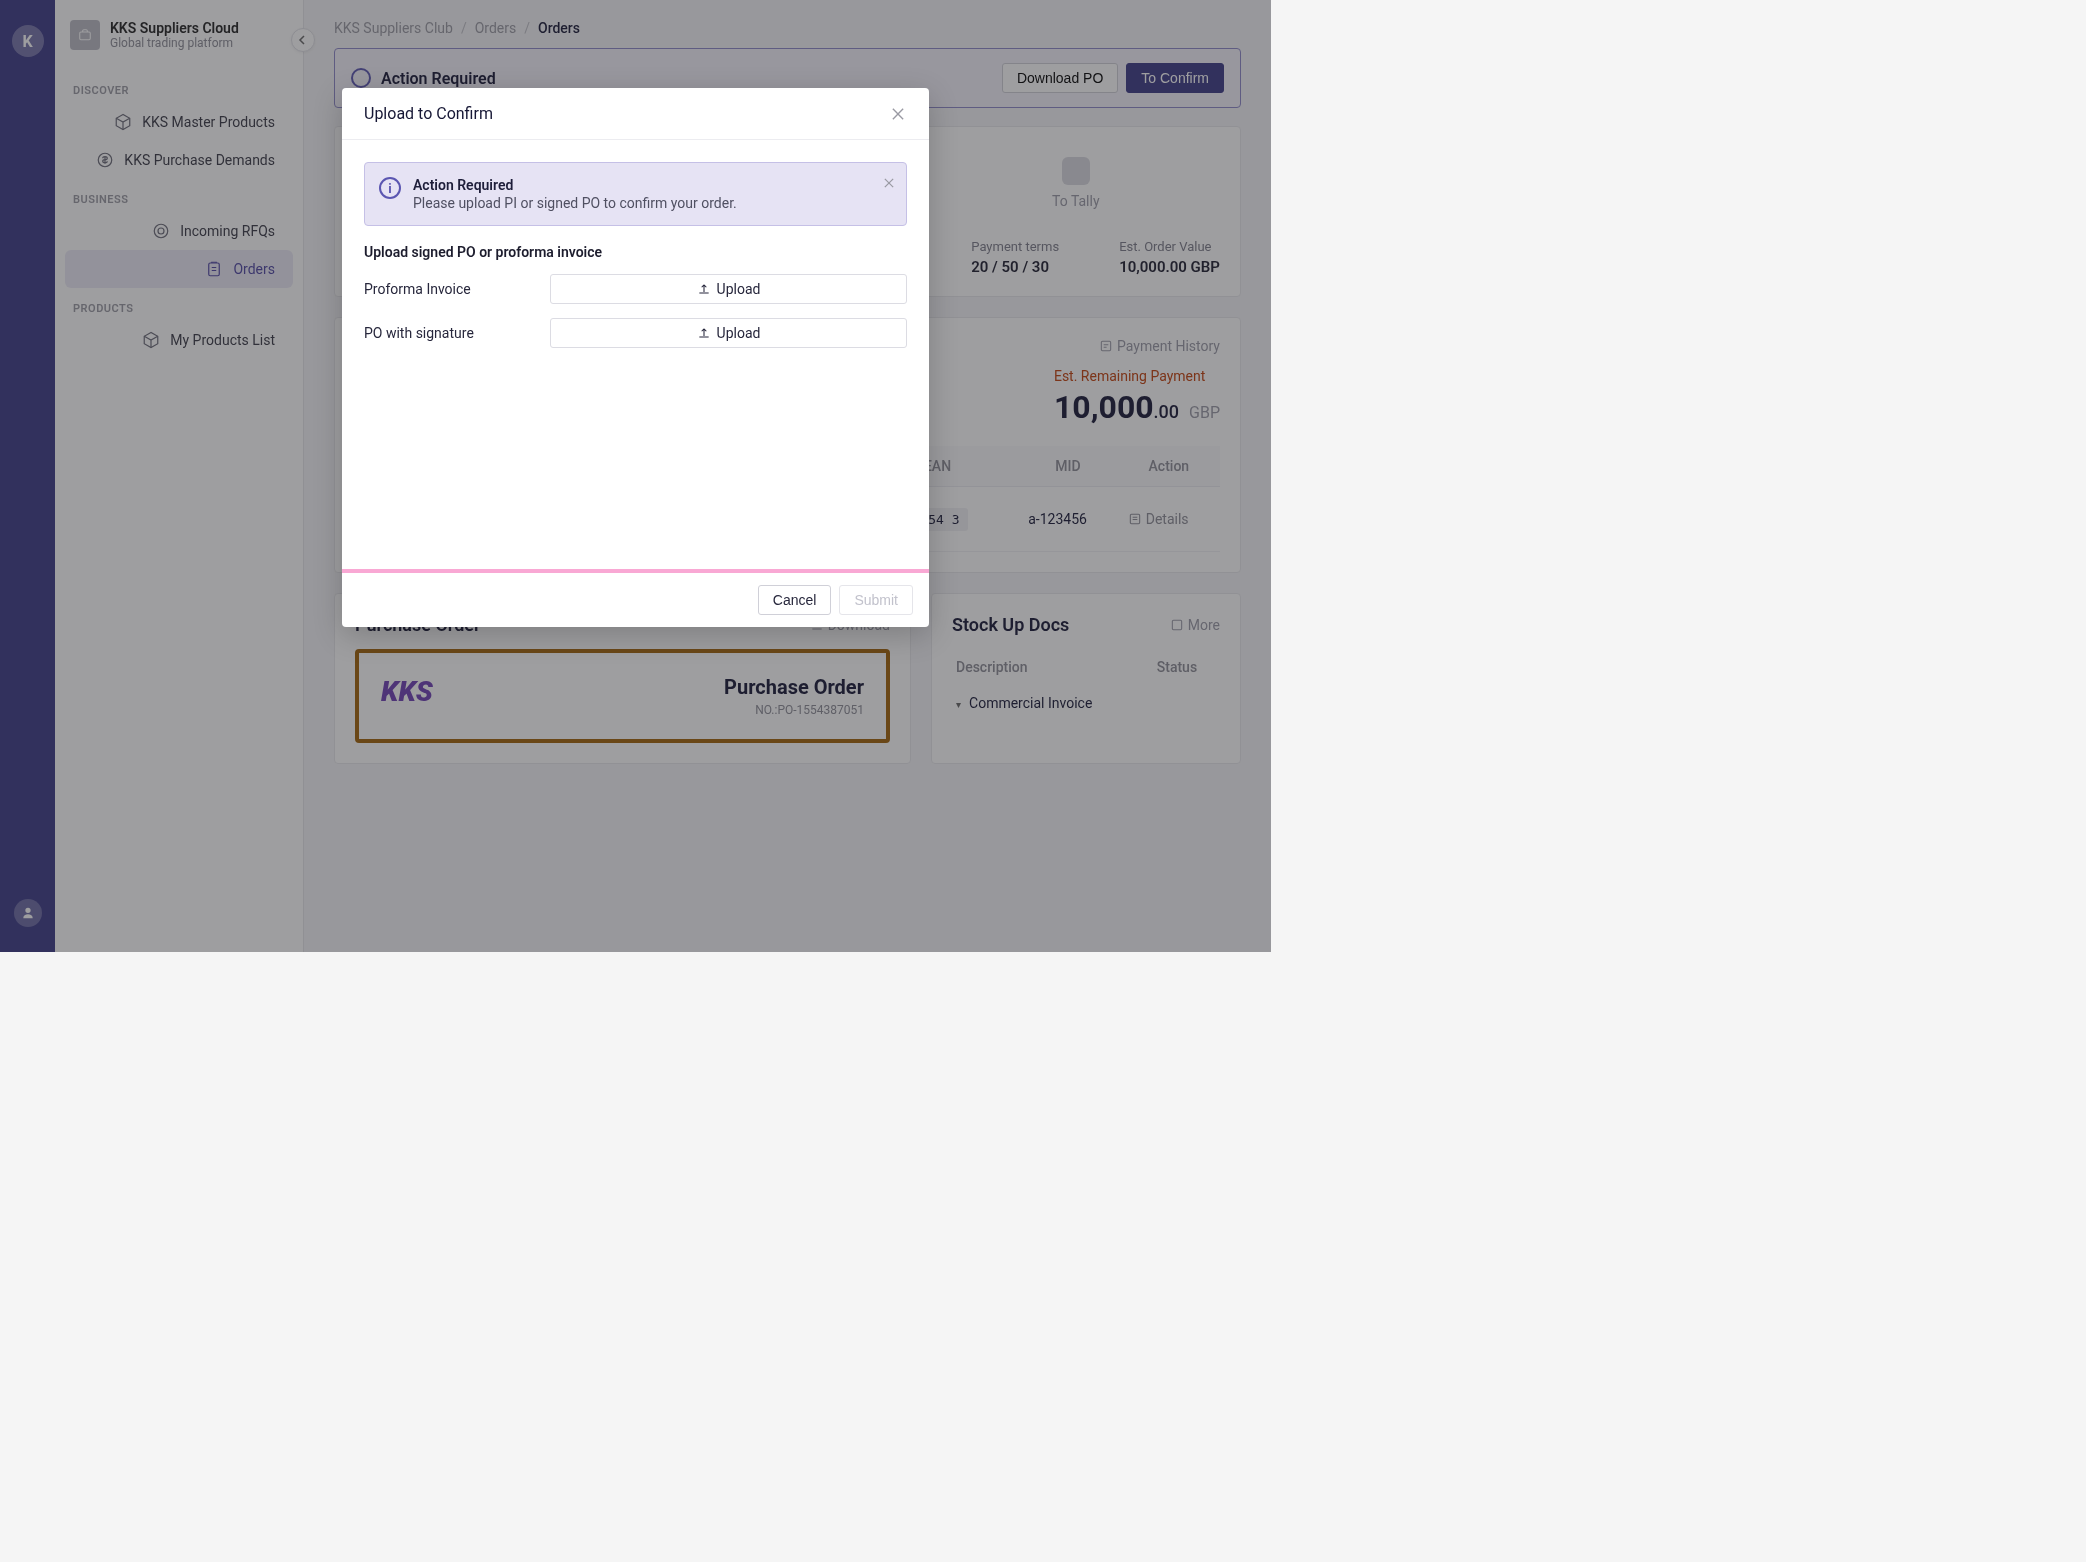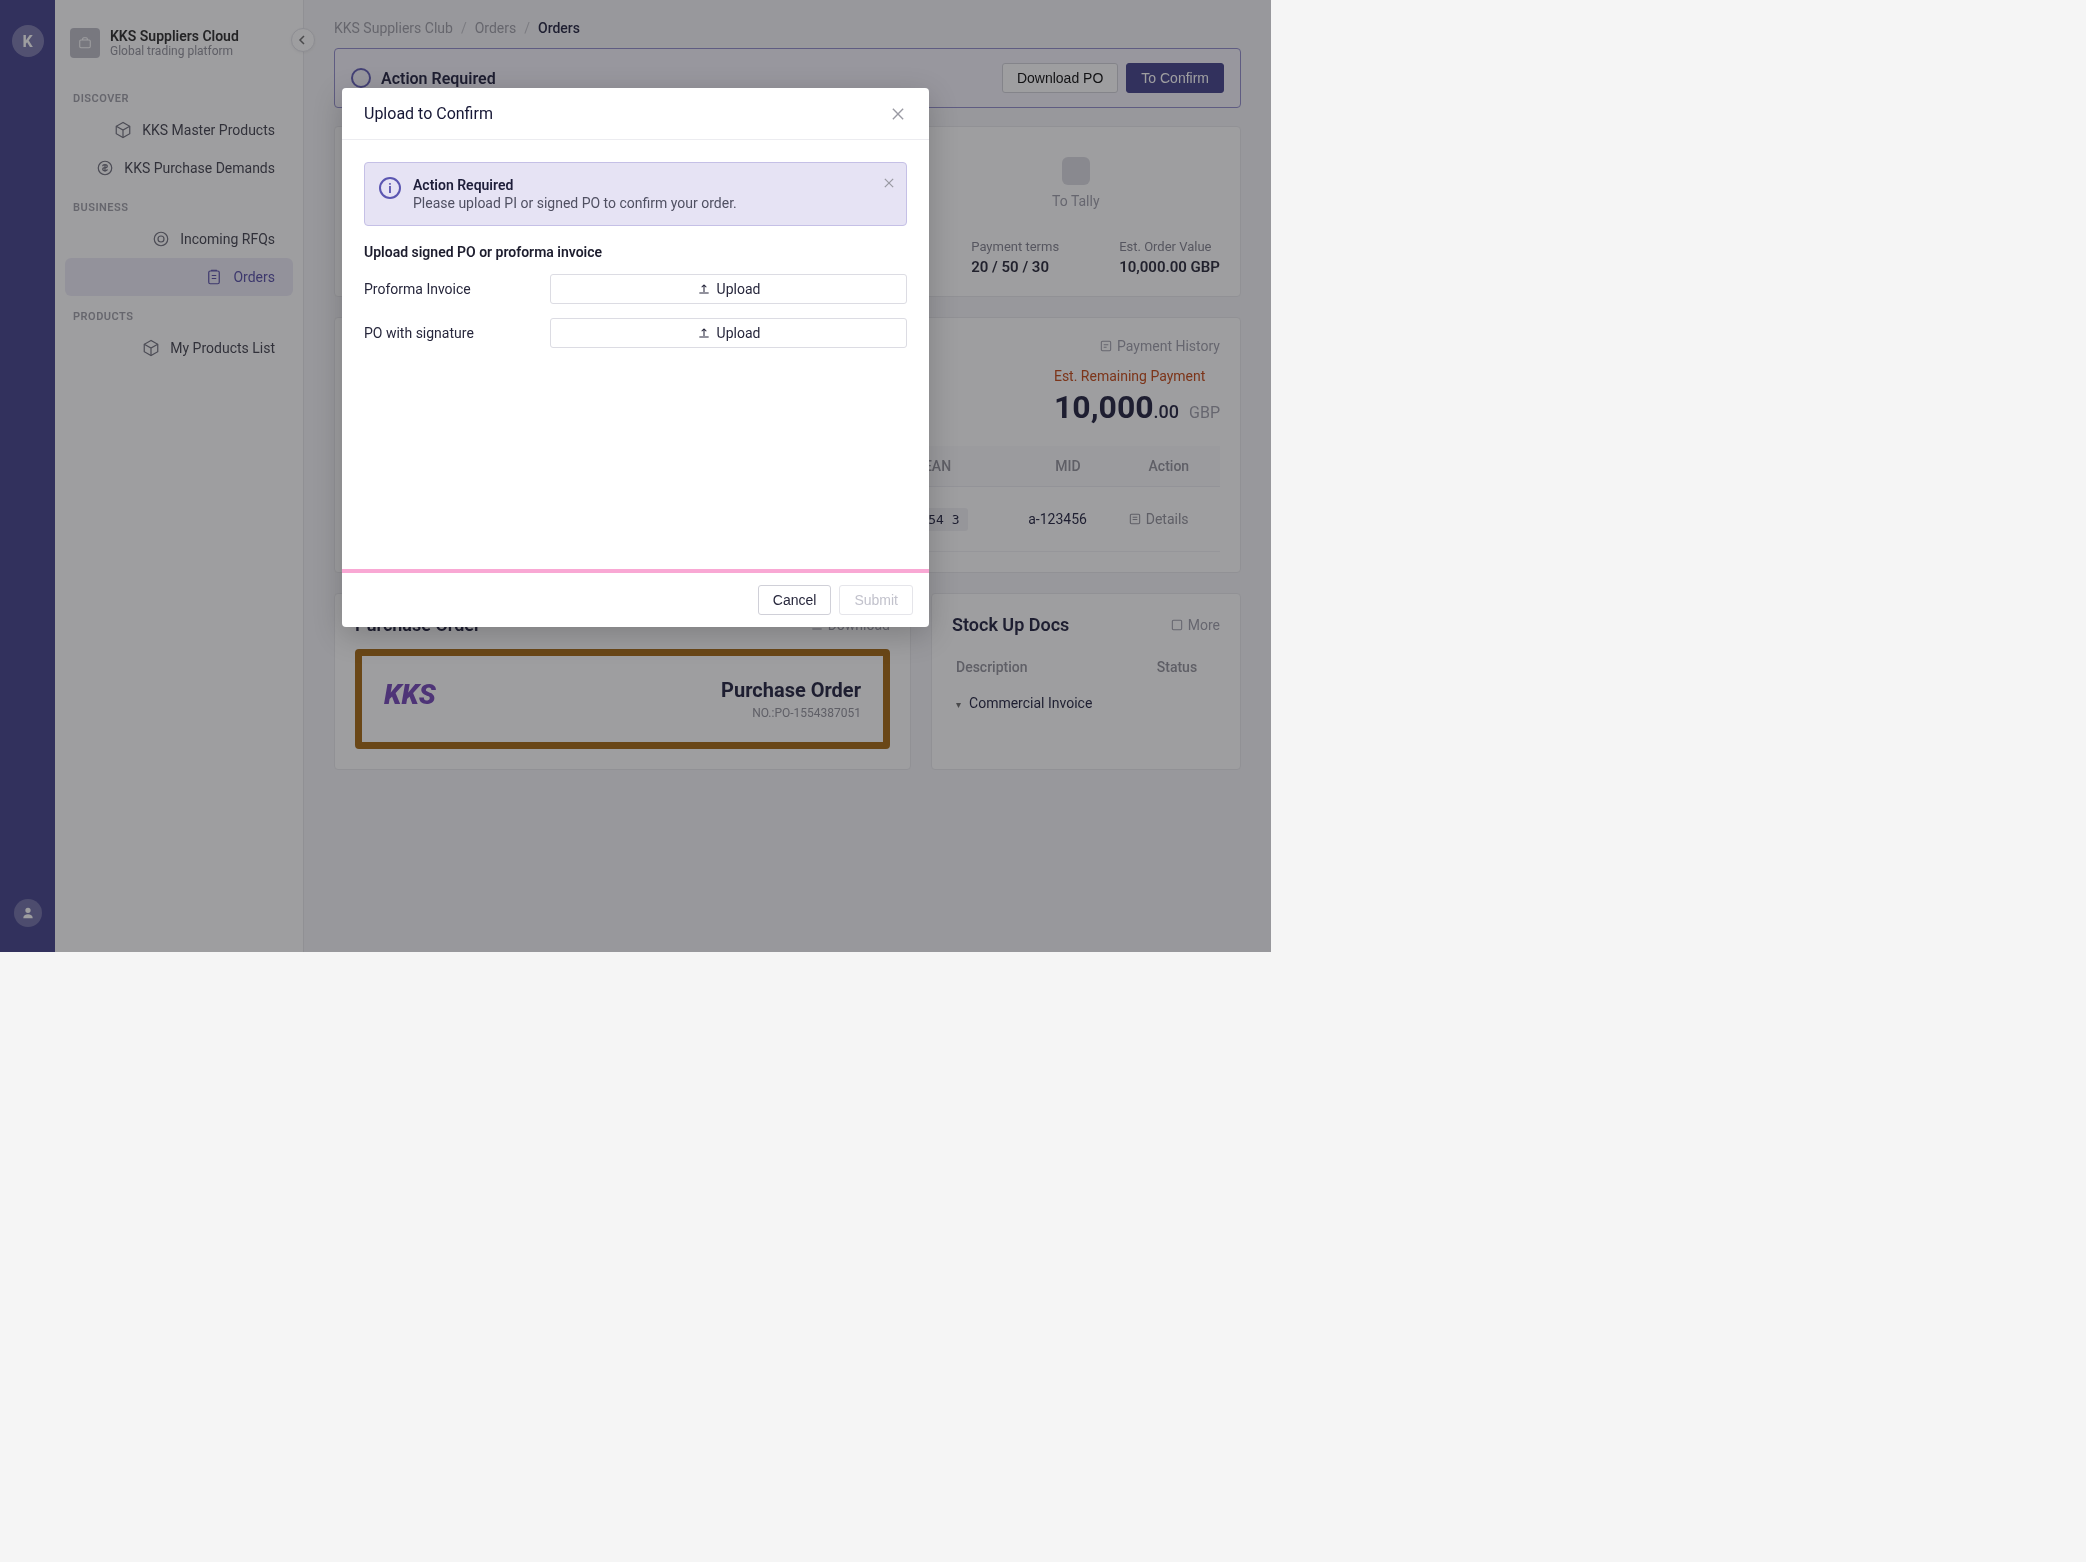--- a/index.html
+++ b/index.html
@@ -35,21 +35,21 @@
     border-radius: 50%;
     display:flex;align-items:center;justify-content:center;
   }
   .rail-avatar svg { width:16px;height:16px;fill:#fff; }
 
   .sidebar {
     width: 249px;
     background: #fff;
     border-right: 1px solid #e5e5ea;
     position: relative;
-    padding-top: 18px;
+    padding-top: 10px;
   }
   .sidebar-header {
     display:flex; align-items:center; gap:10px;
     padding: 10px 15px 20px 15px;
   }
   .sidebar-header .appicon {
     width:30px;height:30px;background:#babac4;border-radius:4px;
     display:flex;align-items:center;justify-content:center;color:#fff;
   }
   .sidebar-header .apptxt .t1 { font-size:14px; font-weight:600; color:#222;}
@@ -120,21 +120,21 @@
   table.items { width:100%; border-collapse:collapse; font-size:14px;}
   table.items th { text-align:center; color:#8c8c96; font-weight:500; padding:12px 10px; border-bottom:1px solid #ececf0; background:#fafafc;}
   table.items td { padding:14px 10px; border-bottom:1px solid #f0f0f4;}
   .thumb { width:30px;height:36px;background:linear-gradient(#d77,#fb9);border-radius:2px;display:inline-block;vertical-align:middle;margin-right:10px;}
   .badge { background:#f1f1f5; padding:4px 8px; border-radius:3px; font-family:monospace; font-size:13px;}
   .link-muted { color:#8c8c96; cursor:pointer; display:flex;align-items:center;gap:4px;}
   .two-col { display:flex; gap:20px;}
   .two-col .card { flex:1;}
   .two-col .card.narrow { flex:0 0 310px;}
   .po-preview {
-    border:7px solid #a16207; border-radius:4px; padding:22px;
+    border:4px solid #a16207; border-radius:4px; padding:22px;
     margin-top:14px;
   }
   .po-preview-top { display:flex; justify-content:space-between;}
   .kks-logo { color:#6e3fb5; font-weight:900; font-size:28px; font-style:italic;}
   .po-title { font-size:20px; font-weight:700; text-align:right;}
   .po-sub { font-size:12px; color:#8c8c96; text-align:right; margin-top:4px;}
   table.docs { width:100%; border-collapse:collapse; font-size:14px;}
   table.docs th { text-align:left; color:#8c8c96; font-weight:500; padding:10px 4px;}
   table.docs td { padding:10px 4px;}
   .chev { display:inline-block; margin-right:8px; font-size:10px; color:#666;}

